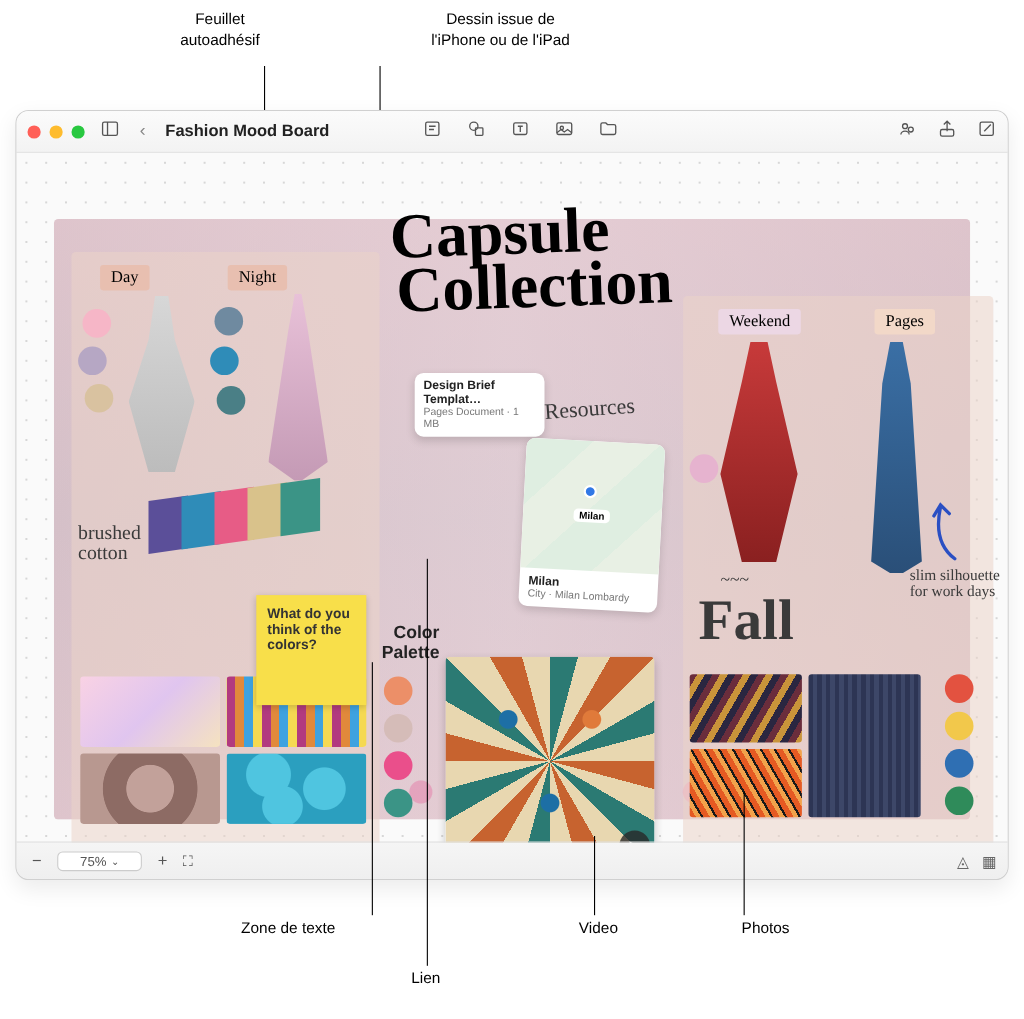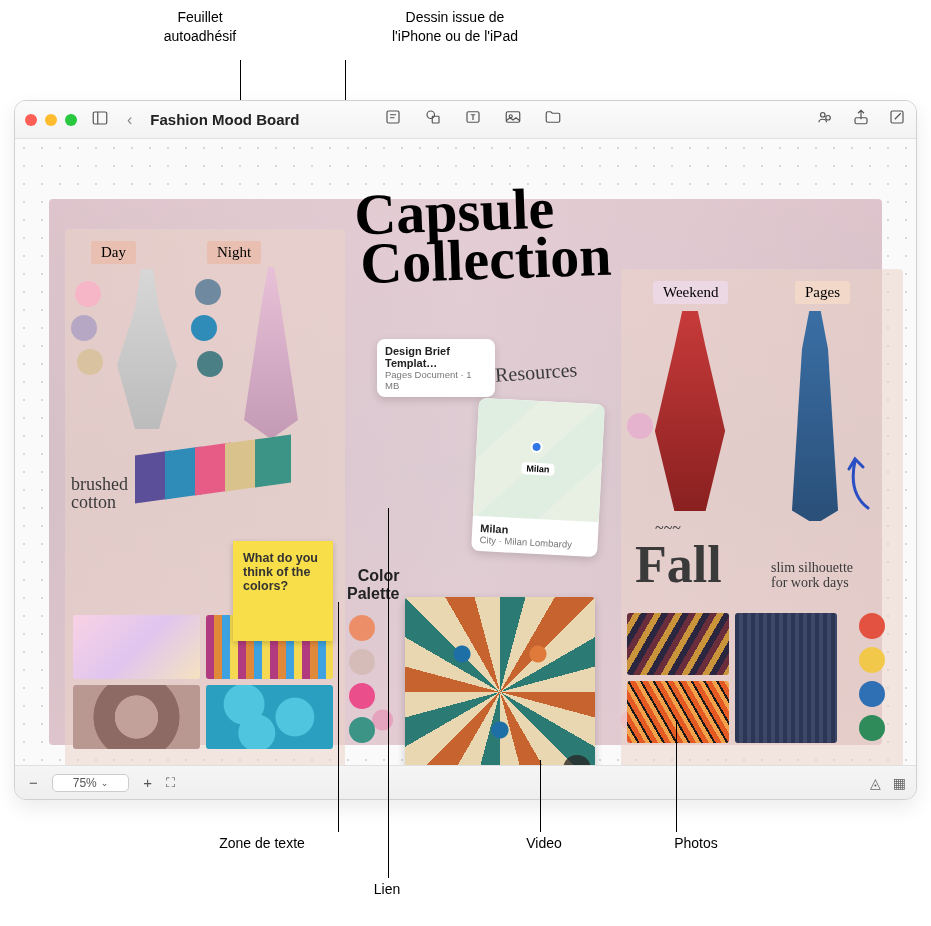--- a/index.html
+++ b/index.html
@@ -421,21 +421,21 @@
     <div class="swatch" style="left:612px; top:274px; width:26px;height:26px; background:#e6b3cf;"></div>
 
     <div class="sketch-figure" style="left:636px; top:172px; width:78px; height:200px; background:linear-gradient(#c73a3a,#8a2020); clip-path:polygon(40% 0,60% 0,70% 18%,95% 60%,70% 100%,30% 100%,5% 60%,30% 18%);"></div>
     <div class="sketch-figure" style="left:764px; top:172px; width:72px; height:210px; background:linear-gradient(#3a6fa5,#2a4f78); clip-path:polygon(42% 0,58% 0,68% 18%,82% 95%,58% 100%,42% 100%,18% 95%,32% 18%);"></div>
 
     <div style="position:absolute; left:828px; top:314px; width:30px; height:60px;">
       <svg viewBox="0 0 30 60" style="width:100%;height:100%">
           <path d="M25 55 Q5 40 12 8 M6 16 L12 6 L20 14" stroke="#2a4fc3" stroke-width="3" fill="none" stroke-linecap="round"></path>
         </svg>
     </div>
-    <div class="hand" style="left:756px; top:378px; font-size:14px; width:100px; line-height:1.05;margin-top:44px;">slim silhouette for work days</div>
+    <div class="hand" style="left:812px; top:378px; font-size:14px; width:100px; line-height:1.05;">slim silhouette for work days</div>
     <div class="hand" style="left:640px; top:380px; font-size:16px;">~~~</div>
 
     <div class="hand" style="left:620px; top:396px; font-size:52px; font-weight:700;">Fall</div>
 
     <div class="photo-grid" style="left:612px; top:474px; width:210px; grid-template-columns:1fr 1fr;">
       <div class="photo" style="height:62px; background:repeating-linear-gradient(120deg,#6a2d3c 0 6px,#c9943a 6px 12px,#2a2640 12px 18px);"></div>
       <div class="photo" style="height:130px; grid-row:span 2; background:repeating-linear-gradient(90deg,#2d3554 0 4px,#3d4768 4px 8px);"></div>
       <div class="photo" style="height:62px; background:repeating-linear-gradient(60deg,#e55a23 0 5px,#f2a24b 5px 9px,#1a1a1a 9px 11px);"></div>
     </div>
     <div class="palette-col" style="left:844px; top:474px;">

